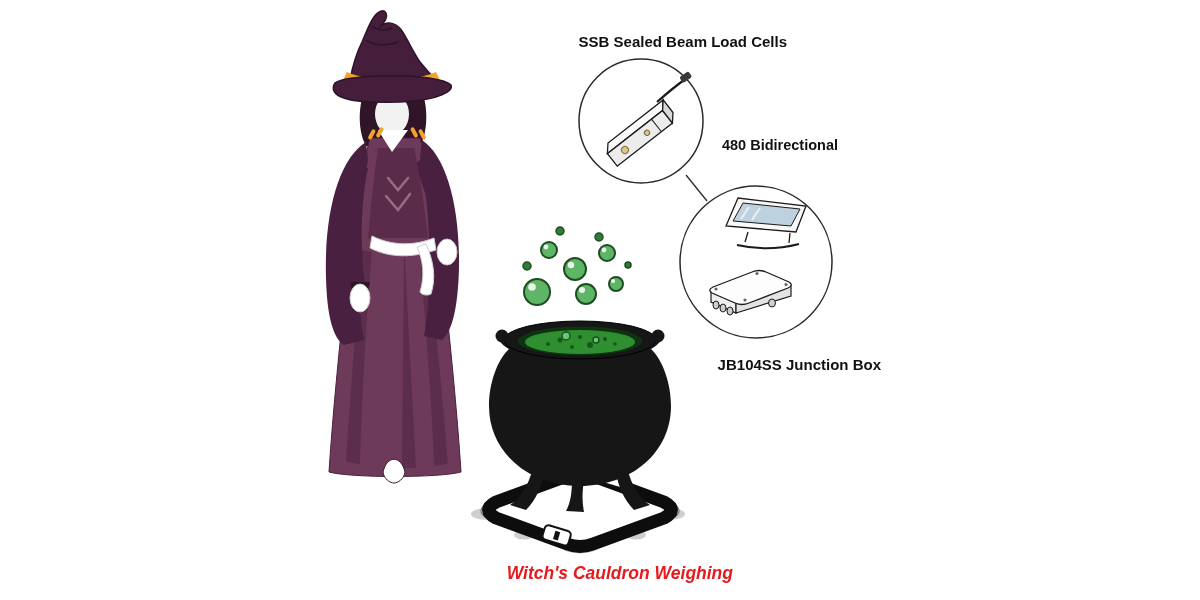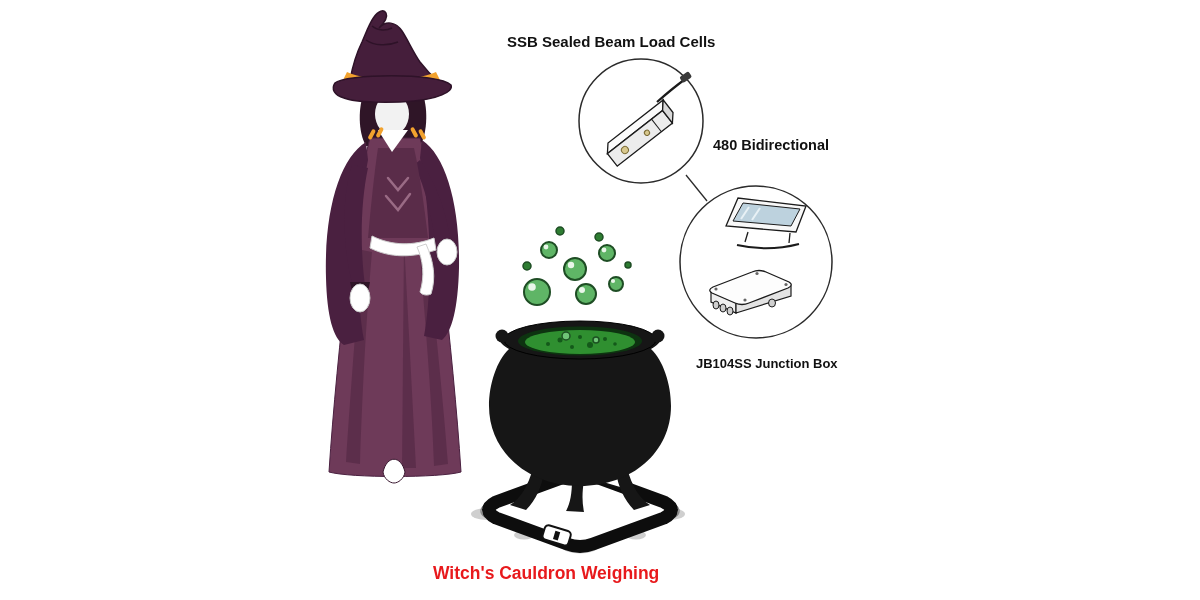--- a/index.html
+++ b/index.html
@@ -1,26 +1,26 @@
 <!DOCTYPE html>
 <html><head>
 <meta charset="utf-8">
 <style>
   html,body{margin:0;padding:0;background:#fff;}
   .canvas{
     position:relative;width:1200px;height:600px;background:#ffffff;
     overflow:hidden;font-family:"Liberation Sans",sans-serif;
   }
   .canvas svg{position:absolute;left:0;top:0;}
-  .label{position:absolute;font-weight:bold;color:#111;text-align:left;}
+  .label{position:absolute;font-weight:bold;color:#111;text-align:right;}
   .label-loadcells{left:507px;top:33px;width:280px;font-size:15px;}
-  .label-indicator{left:713px;top:137px;width:172px;font-size:14.5px;line-height:17px;}
+  .label-indicator{left:666px;top:137px;width:172px;font-size:14.5px;line-height:17px;}
   .label-indicator span{display:block;}
-  .label-junction{left:696px;top:356px;width:200px;font-size:13px;}
-  .main-title{left:433px;top:563px;width:300px;font-size:17.5px;color:#e8191c;}
+  .label-junction{left:681px;top:356px;width:200px;font-size:15px;}
+  .main-title{left:433px;top:563px;width:300px;font-size:17.5px;color:#e8191c;font-style:italic;}
 </style>
 </head>
 <body>
 
 <div class="canvas">
 
   <svg width="1200" height="600" viewBox="0 0 1200 600">
 
     <g>
       <g fill="#cfcfcf">

